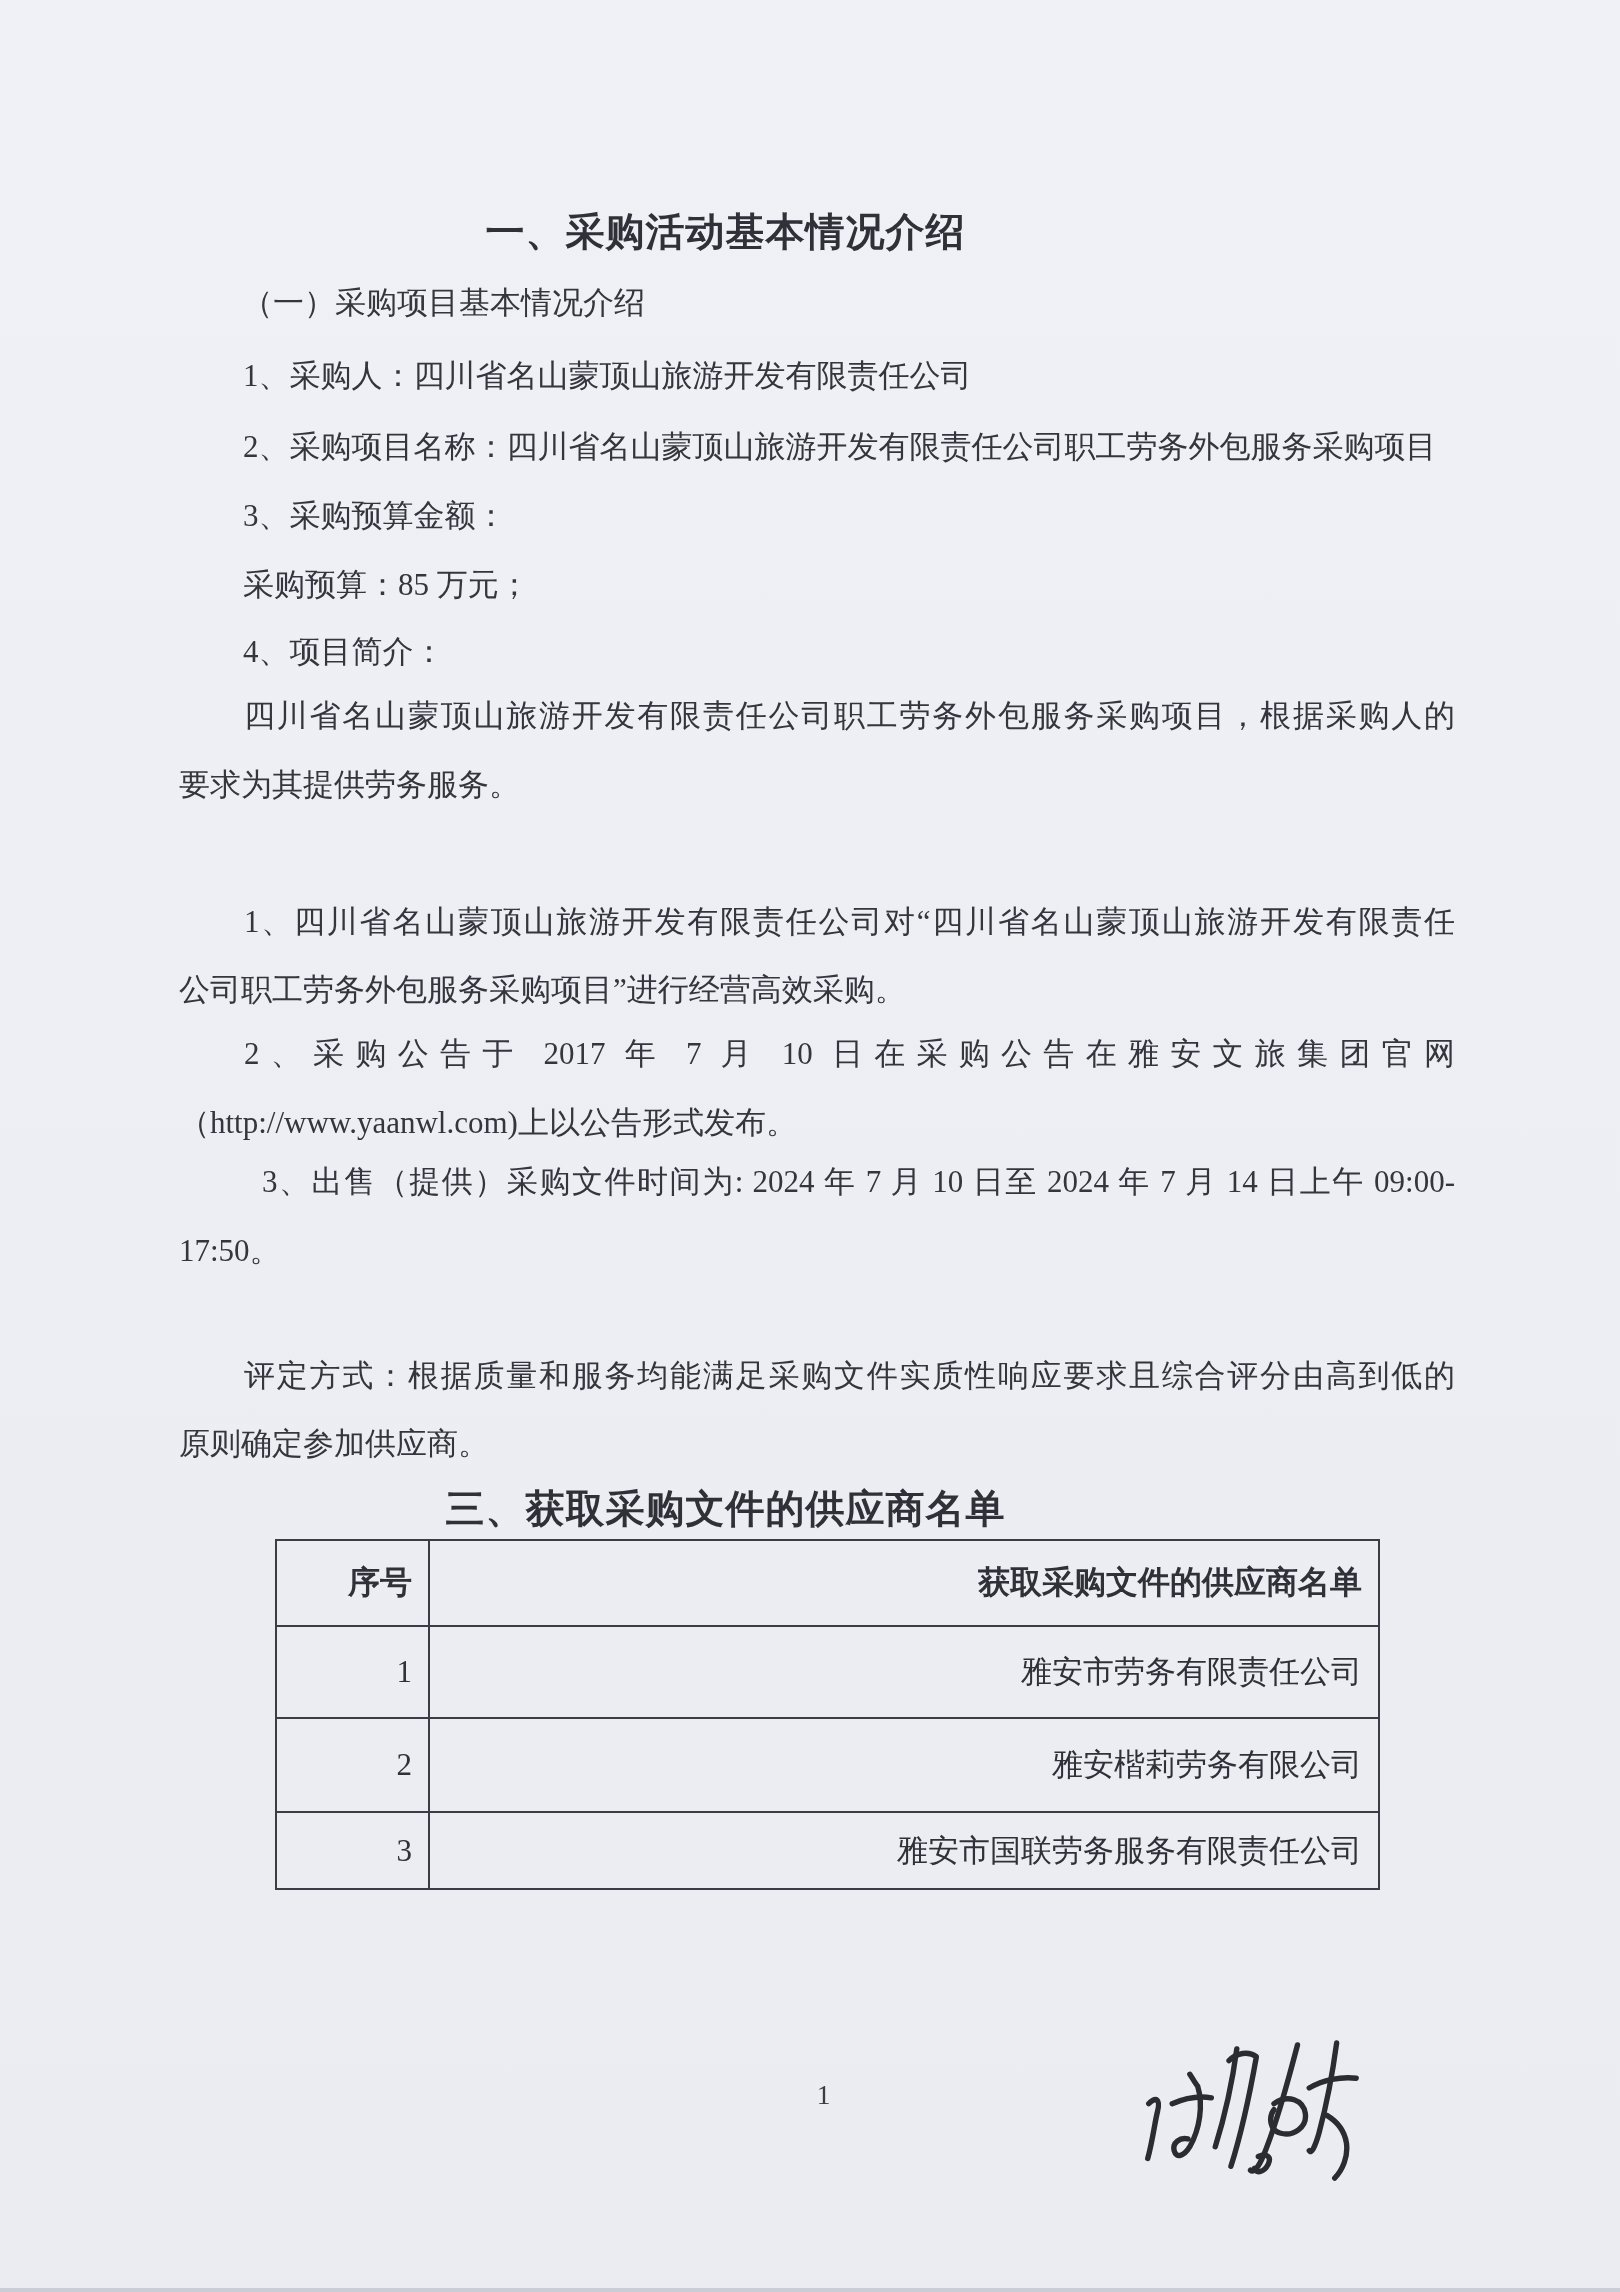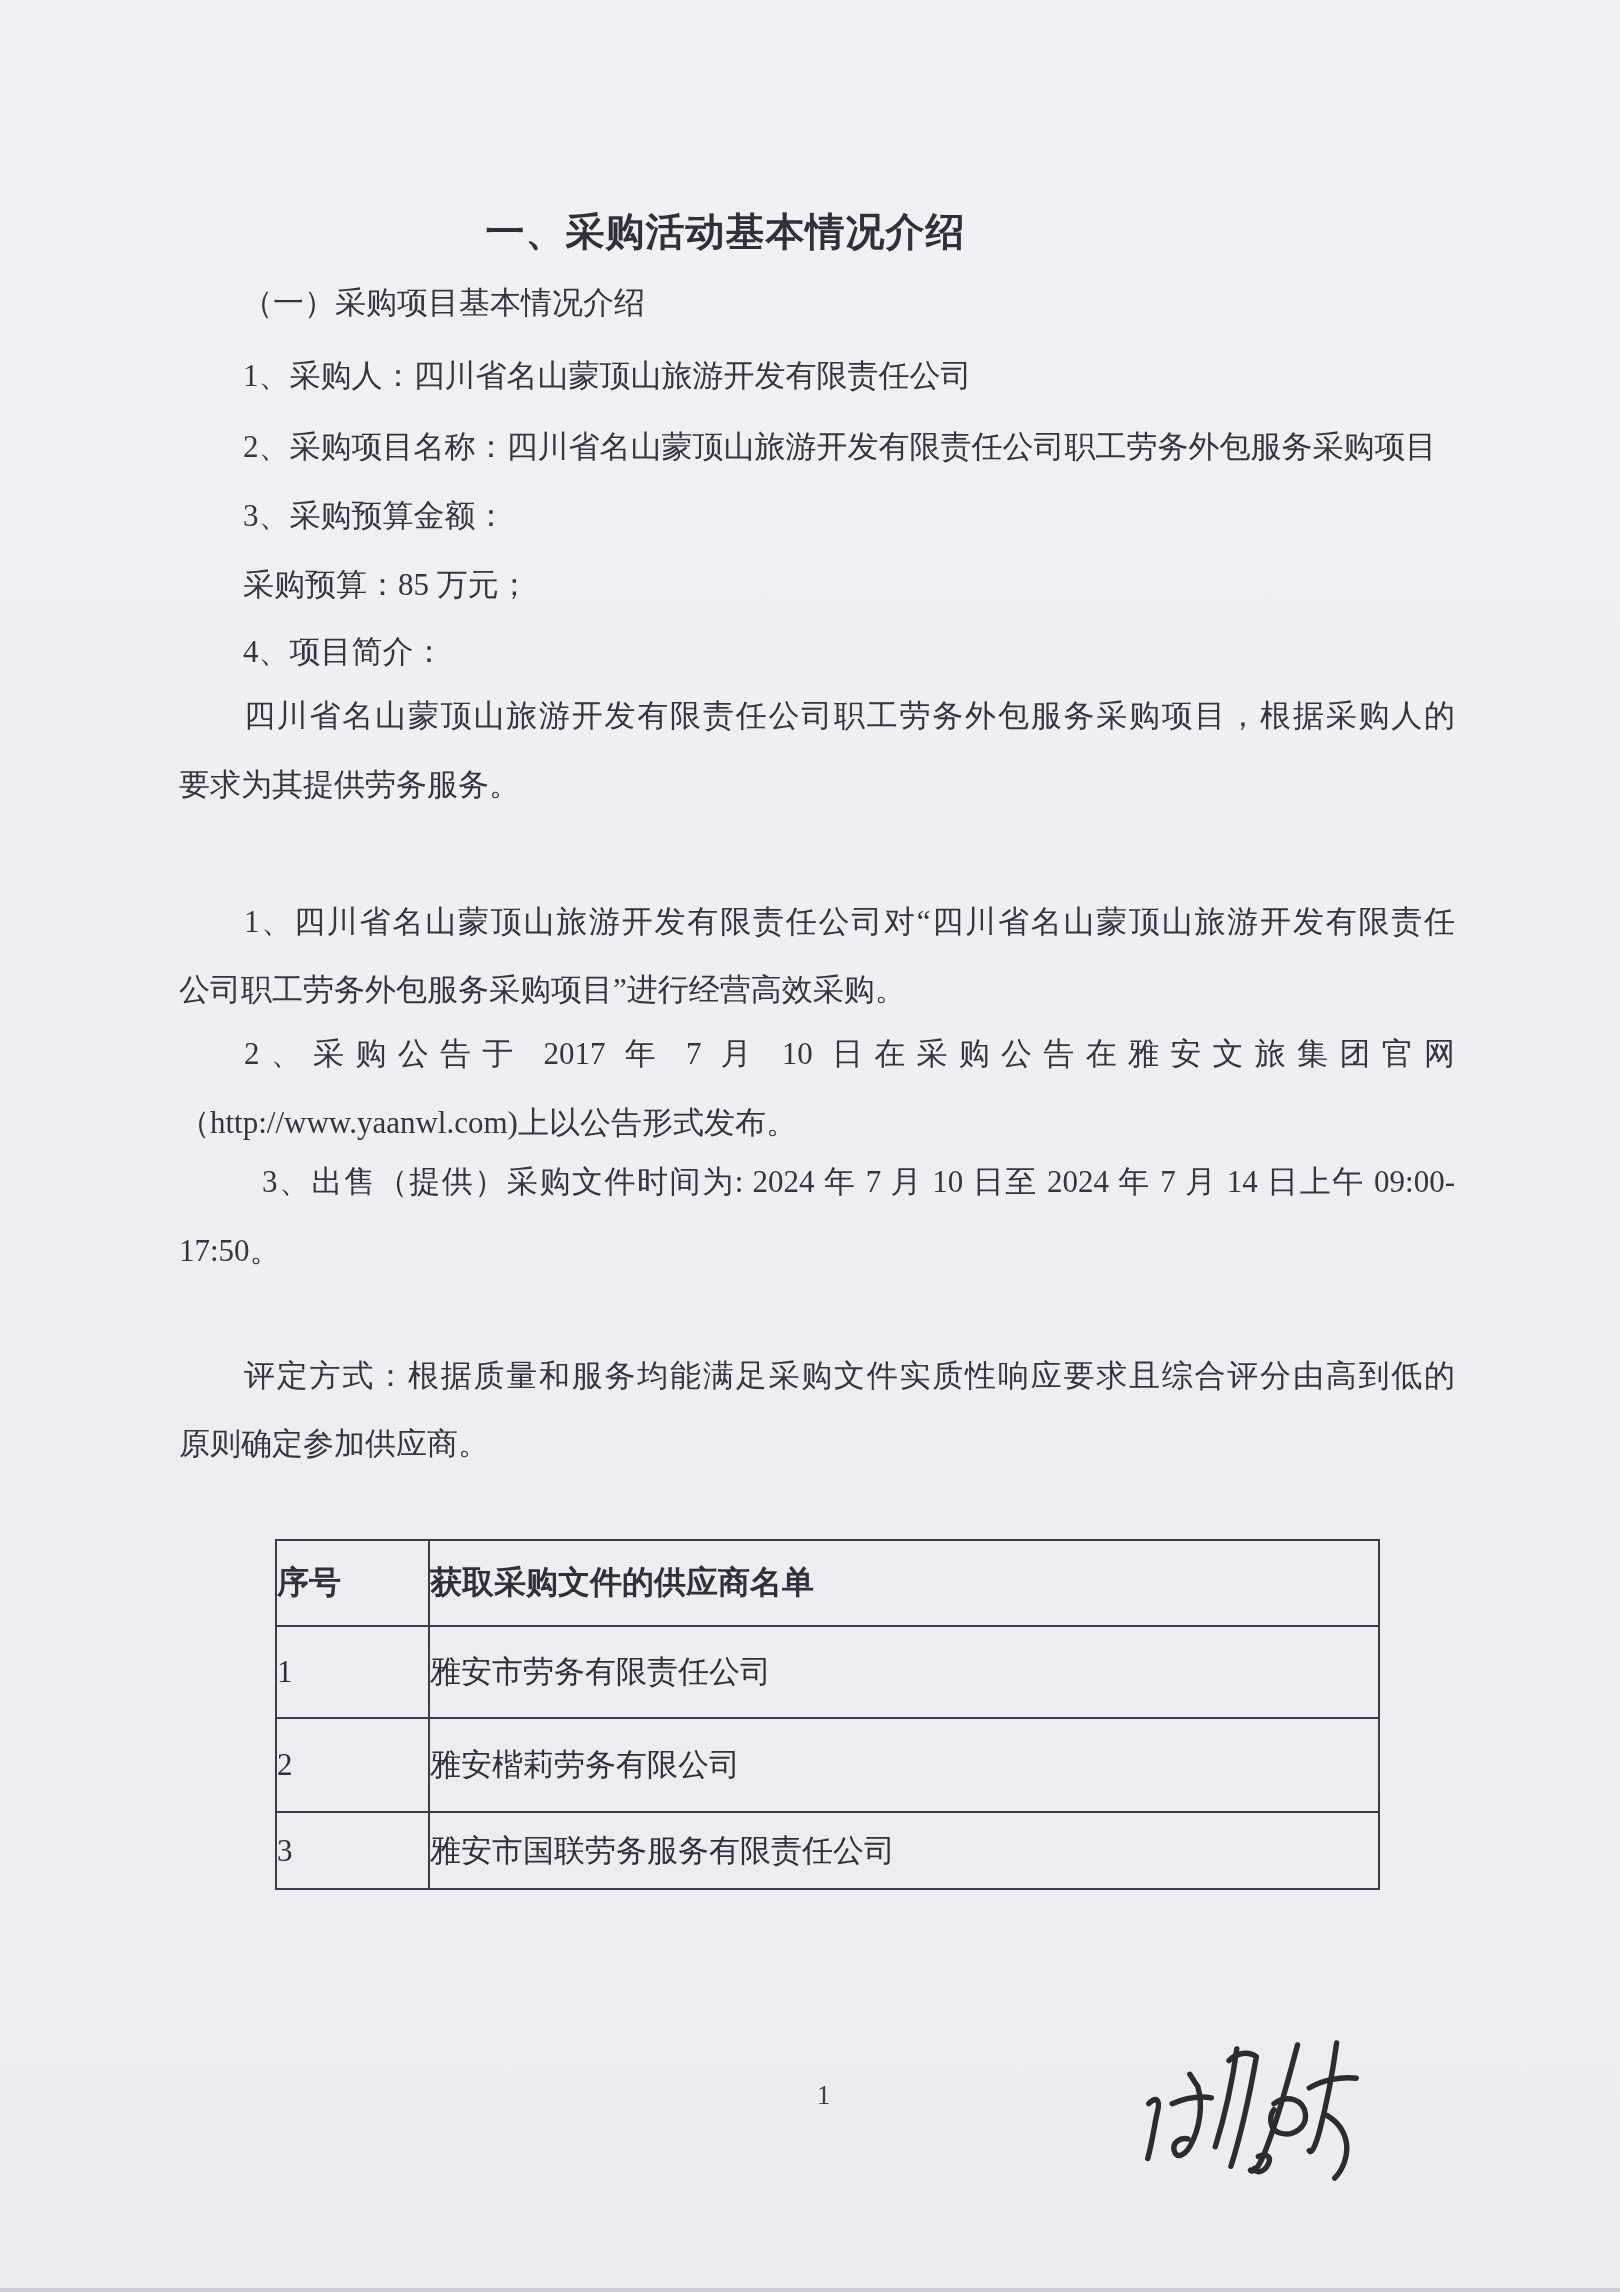--- a/index.html
+++ b/index.html
@@ -25,22 +25,22 @@
   }
   .full{text-align-last:justify;}
   .ind2{text-indent:65px;}
   .ind3{text-indent:83px;}
   table.suppliers{
     position:absolute;left:275px;top:1539px;width:1103px;
     border-collapse:collapse;table-layout:fixed;
     font-size:31px;color:#303138;
   }
   table.suppliers th,table.suppliers td{
-    border:2px solid #3b3c45;text-align:left;vertical-align:middle;
-    padding:0;font-weight:400;
+    border:2px solid #3b3c45;text-align:right;vertical-align:middle;
+    padding:16px;font-weight:400;
   }
   table.suppliers th{font-weight:700;font-size:32px;}
   col.c1{width:153px;}
   col.c2{width:950px;}
   .pagenum{
     position:absolute;left:794px;top:2080px;width:59px;
     text-align:center;font-size:27.4px;color:#3a3b43;
   }
   .signature{
     position:absolute;left:1135px;top:2031px;width:231px;height:161px;
@@ -75,20 +75,21 @@
   <div class="para full ind2" style="top:1033px">2、采购公告于 2017 年 7 月 10 日在采购公告在雅安文旅集团官网</div>
   <div class="para" style="top:1102px">（http://www.yaanwl.com)上以公告形式发布。</div>
 
   <div class="para full ind3" style="top:1161px">3、出售（提供）采购文件时间为: 2024 年 7 月 10 日至 2024 年 7 月 14 日上午 09:00-</div>
   <div class="para" style="top:1230px">17:50。</div>
 
 
   <div class="para" style="top:1423px">原则确定参加供应商。</div>
   <div class="para full ind2" style="top:1355px">评定方式：根据质量和服务均能满足采购文件实质性响应要求且综合评分由高到低的</div>
 
+  <div class="heading" style="top:1485px">三、获取采购文件的供应商名单</div>
 
   <table class="suppliers">
     <colgroup>
         <col class="c1">
         <col class="c2">
       </colgroup>
     <tbody>
         <tr style="height:86px">
       <th>序号</th>
       <th>获取采购文件的供应商名单</th>

